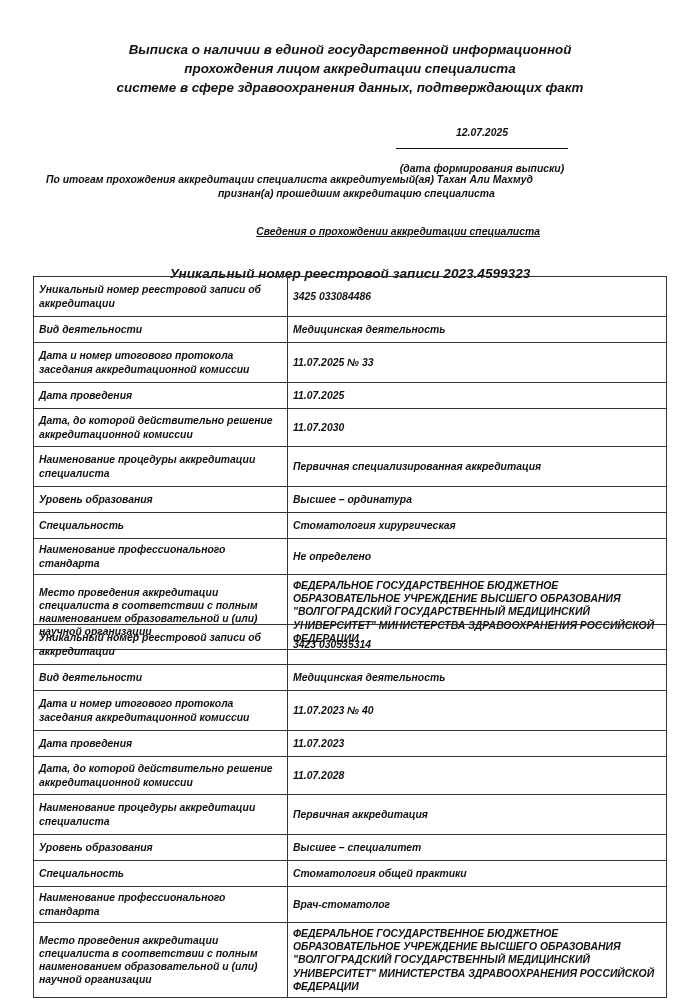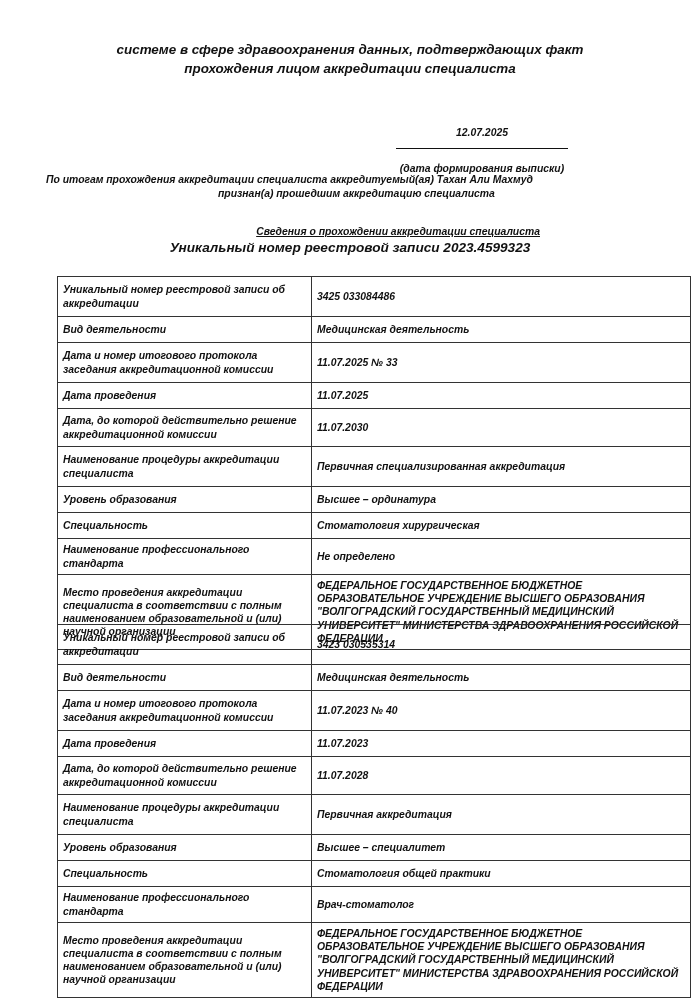--- a/index.html
+++ b/index.html
@@ -66,37 +66,36 @@
       top: 226px;
       width: 380px;
       text-align: right;
       font-weight: bold;
       font-size: 10.4px;
       text-decoration: underline;
     }
     .registry-number {
       position: absolute;
       left: 150px;
-      top: 240px;
+      top: 266px;
       width: 400px;
       text-align: center;
       font-weight: bold;
       font-size: 13.6px;
       white-space: nowrap;
     }
     table.record {
       position: absolute;
       left: 33px;
       width: 634px;
       border-collapse: collapse;
       font-weight: bold;
       font-size: 10.4px;
       line-height: 13.2px;
       border: 1.6px solid #222;
-      margin-left: 24px;
     }
     table.record td {
       border: 1.2px solid #333;
       padding: 2px 5px;
       vertical-align: middle;
     }
     table.record td.label { width: 243px; }
     table.record tr.r1 { height: 40px; }
     table.record tr.r2 { height: 26px; }
     table.record tr.r3 { height: 40px; }
@@ -107,22 +106,23 @@
     table.record tr.r8 { height: 26px; }
     table.record tr.r9 { height: 36px; }
     table.record tr.r10 { height: 75px; }
     #record-1 { top: 276px; }
     #record-2 { top: 624px; }
   </style>
 </head>
 <body>
 
 <div class="title">
+  <div>Выписка о наличии в единой государственной информационной</div>
+  <div>прохождения лицом аккредитации специалиста</div>
   <div>системе в сфере здравоохранения данных, подтверждающих факт</div>
-  <div>прохождения лицом аккредитации специалиста</div>
 </div>
 
 <div class="date-block">
   <span class="date-value">12.07.2025</span>
   <span class="date-caption">(дата формирования выписки)</span>
 </div>
 
 <div class="result-text">
   <span class="line1">По итогам прохождения аккредитации специалиста аккредитуемый(ая) Тахан Али Махмуд</span>
   <span class="line2">признан(а) прошедшим аккредитацию специалиста</span>

